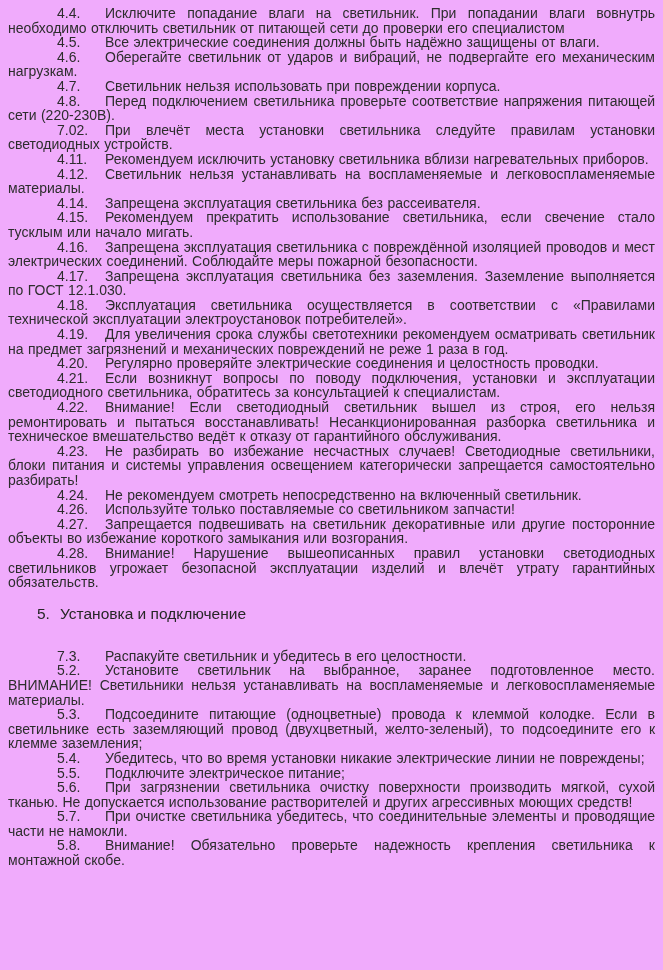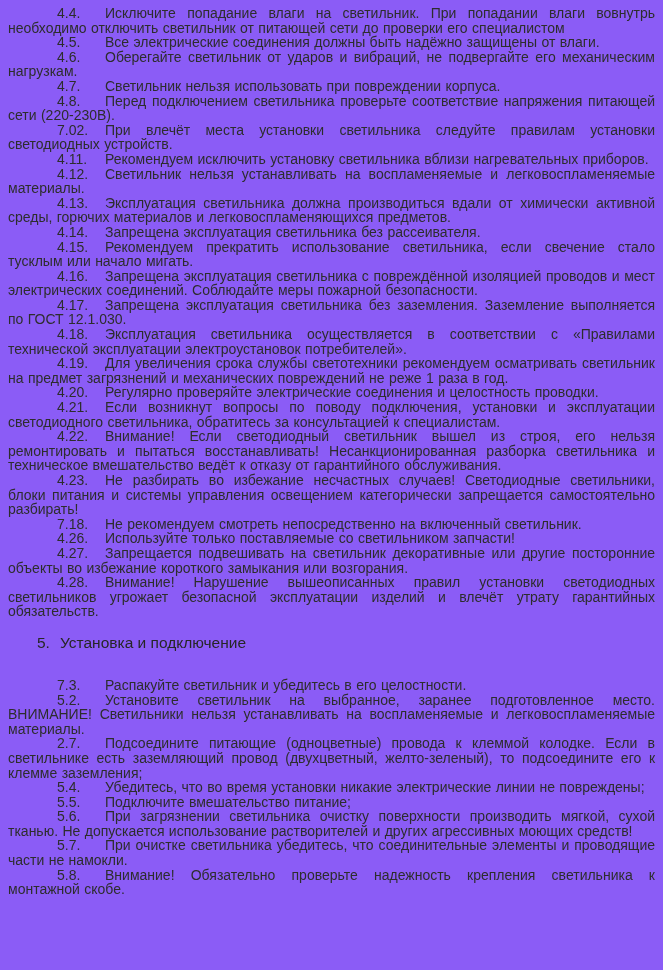--- a/index.html
+++ b/index.html
@@ -1,20 +1,20 @@
 <!DOCTYPE html>
 <html lang="ru"><head>
 <meta charset="utf-8">
 <style>
   html, body { margin: 0; padding: 0; background: #e8e8e8; }
   .page {
     width: 663px;
     height: 970px;
     box-sizing: border-box;
-    background: #8b5cf6;
+    background: #f0abfc;
     padding: 6px 8px 0 8px;
     font-family: "Liberation Sans", sans-serif;
     color: #2d2d2d;
     overflow: hidden;
   }
   .list { display: block; }
   .para {
     margin: 0;
     text-align: justify;
     text-indent: 49px;
@@ -54,21 +54,20 @@
 
   <p class="para"><span class="num">4.8.</span><span class="txt">Перед подключением светильника проверьте соответствие напряжения питающей сети (220-230В).</span></p>
 
 
   <p class="para"><span class="num">7.02.</span><span class="txt">При влечёт места установки светильника следуйте правилам установки светодиодных устройств.</span></p>
 
   <p class="para"><span class="num">4.11.</span><span class="txt">Рекомендуем исключить установку светильника вблизи нагревательных приборов.</span></p>
 
   <p class="para"><span class="num">4.12.</span><span class="txt">Светильник нельзя устанавливать на воспламеняемые и легковоспламеняемые материалы.</span></p>
 
-  <p class="para"><span class="num">4.13.</span><span class="txt">Эксплуатация светильника должна производиться вдали от химически активной среды, горючих материалов и легковоспламеняющихся предметов.</span></p>
 
   <p class="para"><span class="num">4.14.</span><span class="txt">Запрещена эксплуатация светильника без рассеивателя.</span></p>
 
   <p class="para"><span class="num">4.15.</span><span class="txt">Рекомендуем прекратить использование светильника, если свечение стало тусклым или начало мигать.</span></p>
 
   <p class="para"><span class="num">4.16.</span><span class="txt">Запрещена эксплуатация светильника с повреждённой изоляцией проводов и мест электрических соединений. Соблюдайте меры пожарной безопасности.</span></p>
 
   <p class="para"><span class="num">4.17.</span><span class="txt">Запрещена эксплуатация светильника без заземления. Заземление выполняется по ГОСТ 12.1.030.</span></p>
 
   <p class="para"><span class="num">4.18.</span><span class="txt">Эксплуатация светильника осуществляется в соответствии с «Правилами технической эксплуатации электроустановок потребителей».</span></p>
@@ -76,42 +75,42 @@
   <p class="para"><span class="num">4.19.</span><span class="txt">Для увеличения срока службы светотехники рекомендуем осматривать светильник на предмет загрязнений и механических повреждений не реже 1 раза в год.</span></p>
 
   <p class="para"><span class="num">4.20.</span><span class="txt">Регулярно проверяйте электрические соединения и целостность проводки.</span></p>
 
   <p class="para"><span class="num">4.21.</span><span class="txt">Если возникнут вопросы по поводу подключения, установки и эксплуатации светодиодного светильника, обратитесь за консультацией к специалистам.</span></p>
 
   <p class="para"><span class="num">4.22.</span><span class="txt">Внимание! Если светодиодный светильник вышел из строя, его нельзя ремонтировать и пытаться восстанавливать! Несанкционированная разборка светильника и техническое вмешательство ведёт к отказу от гарантийного обслуживания.</span></p>
 
   <p class="para"><span class="num">4.23.</span><span class="txt">Не разбирать во избежание несчастных случаев! Светодиодные светильники, блоки питания и системы управления освещением категорически запрещается самостоятельно разбирать!</span></p>
 
-  <p class="para"><span class="num">7.18.</span><span class="txt">Не рекомендуем смотреть непосредственно на включенный светильник.</span></p>
+  <p class="para"><span class="num">4.24.</span><span class="txt">Не рекомендуем смотреть непосредственно на включенный светильник.</span></p>
 
 
   <p class="para"><span class="num">4.26.</span><span class="txt">Используйте только поставляемые со светильником запчасти!</span></p>
 
   <p class="para"><span class="num">4.27.</span><span class="txt">Запрещается подвешивать на светильник декоративные или другие посторонние объекты во избежание короткого замыкания или возгорания.</span></p>
 
   <p class="para"><span class="num">4.28.</span><span class="txt">Внимание! Нарушение вышеописанных правил установки светодиодных светильников угрожает безопасной эксплуатации изделий и влечёт утрату гарантийных обязательств.</span></p>
 </div>
 
   <h2 class="heading"><span class="h-num">5.</span><span class="h-title">Установка и подключение</span></h2>
 
   <div class="list" id="list-5">
   <p class="para"><span class="num">7.3.</span><span class="txt">Распакуйте светильник и убедитесь в его целостности.</span></p>
 
   <p class="para"><span class="num">5.2.</span><span class="txt">Установите светильник на выбранное, заранее подготовленное место. ВНИМАНИЕ! Светильники нельзя устанавливать на воспламеняемые и легковоспламеняемые материалы.</span></p>
 
-  <p class="para"><span class="num">2.7.</span><span class="txt">Подсоедините питающие (одноцветные) провода к клеммой колодке. Если в светильнике есть заземляющий провод (двухцветный, желто-зеленый), то подсоедините его к клемме заземления;</span></p>
+  <p class="para"><span class="num">5.3.</span><span class="txt">Подсоедините питающие (одноцветные) провода к клеммой колодке. Если в светильнике есть заземляющий провод (двухцветный, желто-зеленый), то подсоедините его к клемме заземления;</span></p>
 
   <p class="para"><span class="num">5.4.</span><span class="txt">Убедитесь, что во время установки никакие электрические линии не повреждены;</span></p>
 
-  <p class="para"><span class="num">5.5.</span><span class="txt">Подключите вмешательство питание;</span></p>
+  <p class="para"><span class="num">5.5.</span><span class="txt">Подключите электрическое питание;</span></p>
 
   <p class="para"><span class="num">5.6.</span><span class="txt">При загрязнении светильника очистку поверхности производить мягкой, сухой тканью. Не допускается использование растворителей и других агрессивных моющих средств!</span></p>
 
   <p class="para"><span class="num">5.7.</span><span class="txt">При очистке светильника убедитесь, что соединительные элементы и проводящие части не намокли.</span></p>
 
   <p class="para"><span class="num">5.8.</span><span class="txt">Внимание! Обязательно проверьте надежность крепления светильника к монтажной скобе.</span></p>
 </div>
 
 </div>
 

